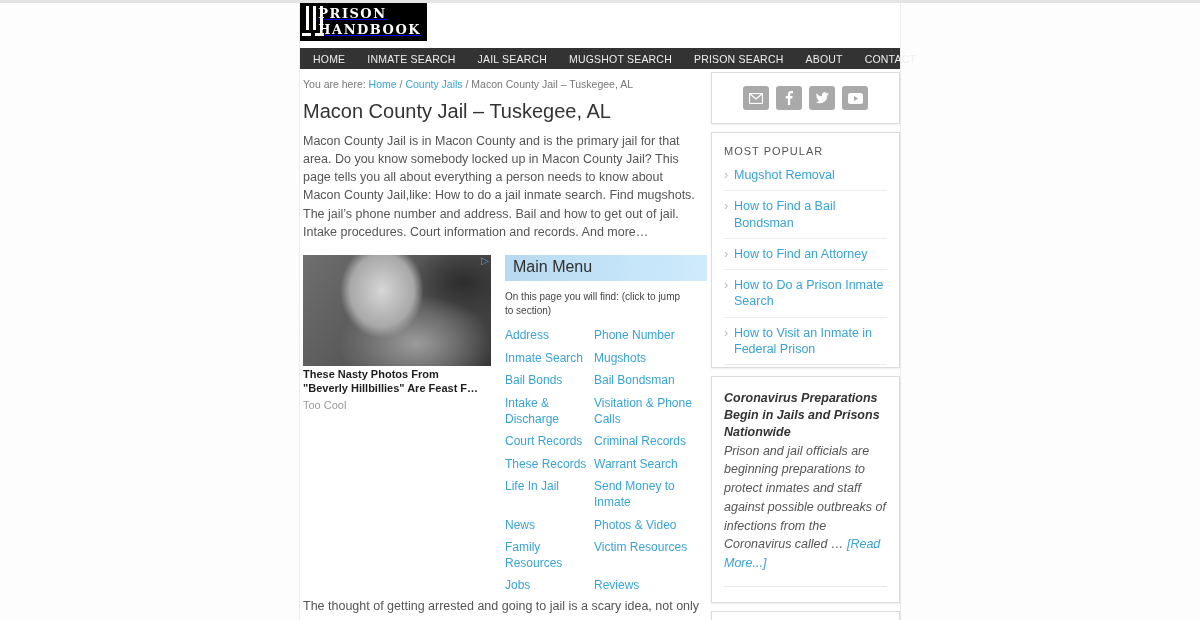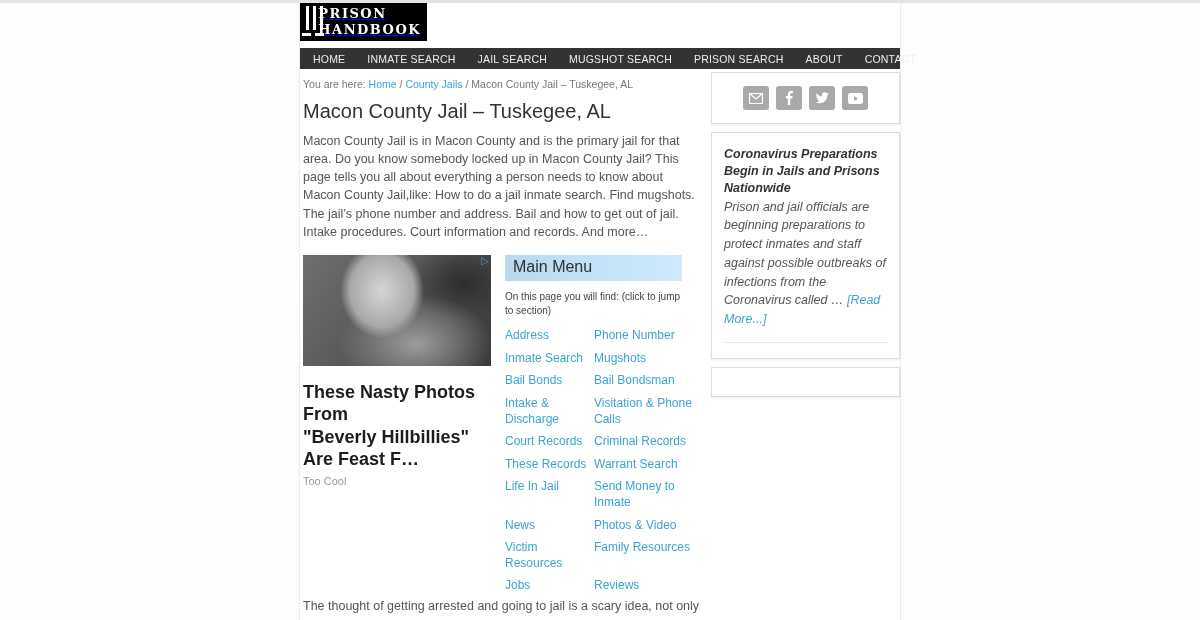--- a/index.html
+++ b/index.html
@@ -45,28 +45,28 @@
   .ad { width:188px; flex:none; }
   .ad-photo {
     width:188px; height:111px; position:relative;
     background:
       radial-gradient(ellipse 58px 66px at 42% 32%, #d6d6d6 0%, #a8a8a8 55%, rgba(90,90,90,0) 72%),
       radial-gradient(ellipse 110px 70px at 60% 80%, #9c9c9c 0%, rgba(70,70,70,0) 70%),
       radial-gradient(ellipse 70px 50px at 85% 25%, #2d2d2d 0%, rgba(45,45,45,0) 75%),
       linear-gradient(125deg, #6f6f6f 0%, #585858 45%, #383838 100%);
   }
   .ad-choices { position:absolute; top:1px; right:2px; color:#5b9bd5; font-size:10px; line-height:10px; }
-  .ad-headline { font-size:18px; font-weight:bold; color:#1d1d1d; line-height:1.25; margin-top:15px; }
+  .ad-headline { font-size:11px; font-weight:bold; color:#1d1d1d; line-height:1.25; margin-top:2px; }
   .ad-source { font-size:11px; color:#9a9a9a; margin-top:4px; }
   .menu { margin-left:14px; width:200px; }
   .band {
     background:linear-gradient(100deg, #b7d8ee 0%, #c3e4f8 55%, #cfeafc 100%);
     color:#2f2f2f;
   }
-  .menu-band { font-size:16px; padding:3px 0 5px 8px; width:177px; }
+  .menu-band { font-size:16px; padding:3px 0 5px 8px; width:202px; }
   .menu-intro { font-size:10px; color:#444; line-height:1.4; margin:9px 0 7px; width:185px; }
   .menu-grid { display:grid; grid-template-columns:89px 111px; }
   .menu-grid a { font-size:12px; color:#3aa3d4; text-decoration:none; line-height:1.3; padding:3.5px 4px 3.5px 0; display:block; }
   
   .box { background:#fff; border:1px solid #dcdcdc; box-shadow:0 1px 2px rgba(0,0,0,0.07); margin-bottom:8px; }
   .box-social { padding:13px 0 13px; display:flex; justify-content:center; gap:7px; }
   .sbtn { width:26px; height:24px; background:#a9a9a9; border-radius:3px; display:flex; align-items:center; justify-content:center; cursor:pointer; }
   .sbtn svg { display:block; }
   .box-pop { padding:10px 12px 2px; }
   .pop-title { font-size:11px; color:#555; letter-spacing:1px; margin:2px 0 3px; font-weight:400; }
@@ -155,22 +155,22 @@
             <a href="#">Intake &amp; Discharge</a>
             <a href="#">Visitation &amp; Phone Calls</a>
             <a href="#">Court Records</a>
             <a href="#">Criminal Records</a>
             <a href="#">These Records</a>
             <a href="#">Warrant Search</a>
             <a href="#">Life In Jail</a>
             <a href="#">Send Money to Inmate</a>
             <a href="#">News</a>
             <a href="#">Photos &amp; Video</a>
+            <a href="#">Family Resources</a>
             <a href="#">Victim Resources</a>
-            <a href="#">Family Resources</a>
             <a href="#">Jobs</a>
             <a href="#">Reviews</a>
           </div>
         </div>
       </div>
 
       <p class="body-p">The thought of getting arrested and going to jail is a scary idea, not only for the person who gets arrested, but also their friends and family. The purpose of this guide is to offer information and tips that you’ll need to make getting locked up a little less stressful. If you have a question, please feel free to ask it, and also any tips or comments that might help others would be welcome.</p>
 
     </div>
 
@@ -194,20 +194,28 @@
             </svg>
         </span>
         <span class="sbtn">
           <svg width="15" height="11" viewBox="0 0 15 11">
               <rect x="0" y="0" width="15" height="11" rx="2.5" fill="#fff"></rect>
               <path d="M6 3 L10 5.5 L6 8 Z" fill="#a9a9a9"></path>
             </svg>
         </span>
       </div>
 
+      <div class="box box-pop">
+        <h4 class="pop-title">MOST POPULAR</h4>
+        <a href="#" class="pop-item">Mugshot Removal</a>
+        <a href="#" class="pop-item">How to Find a Bail Bondsman</a>
+        <a href="#" class="pop-item">How to Find an Attorney</a>
+        <a href="#" class="pop-item">How to Do a Prison Inmate Search</a>
+        <a href="#" class="pop-item">How to Visit an Inmate in Federal Prison</a>
+      </div>
 
       <div class="box box-article">
         <div class="article-title">Coronavirus Preparations Begin in Jails and Prisons Nationwide</div>
         <div class="article-excerpt"><span>Prison and jail officials are beginning preparations to protect inmates and staff against possible outbreaks of infections from the Coronavirus called … </span><a href="#" class="read-more">[Read More...]</a></div>
         <hr class="article-divider">
       </div>
 
       <div class="box box-notice">
         
         

